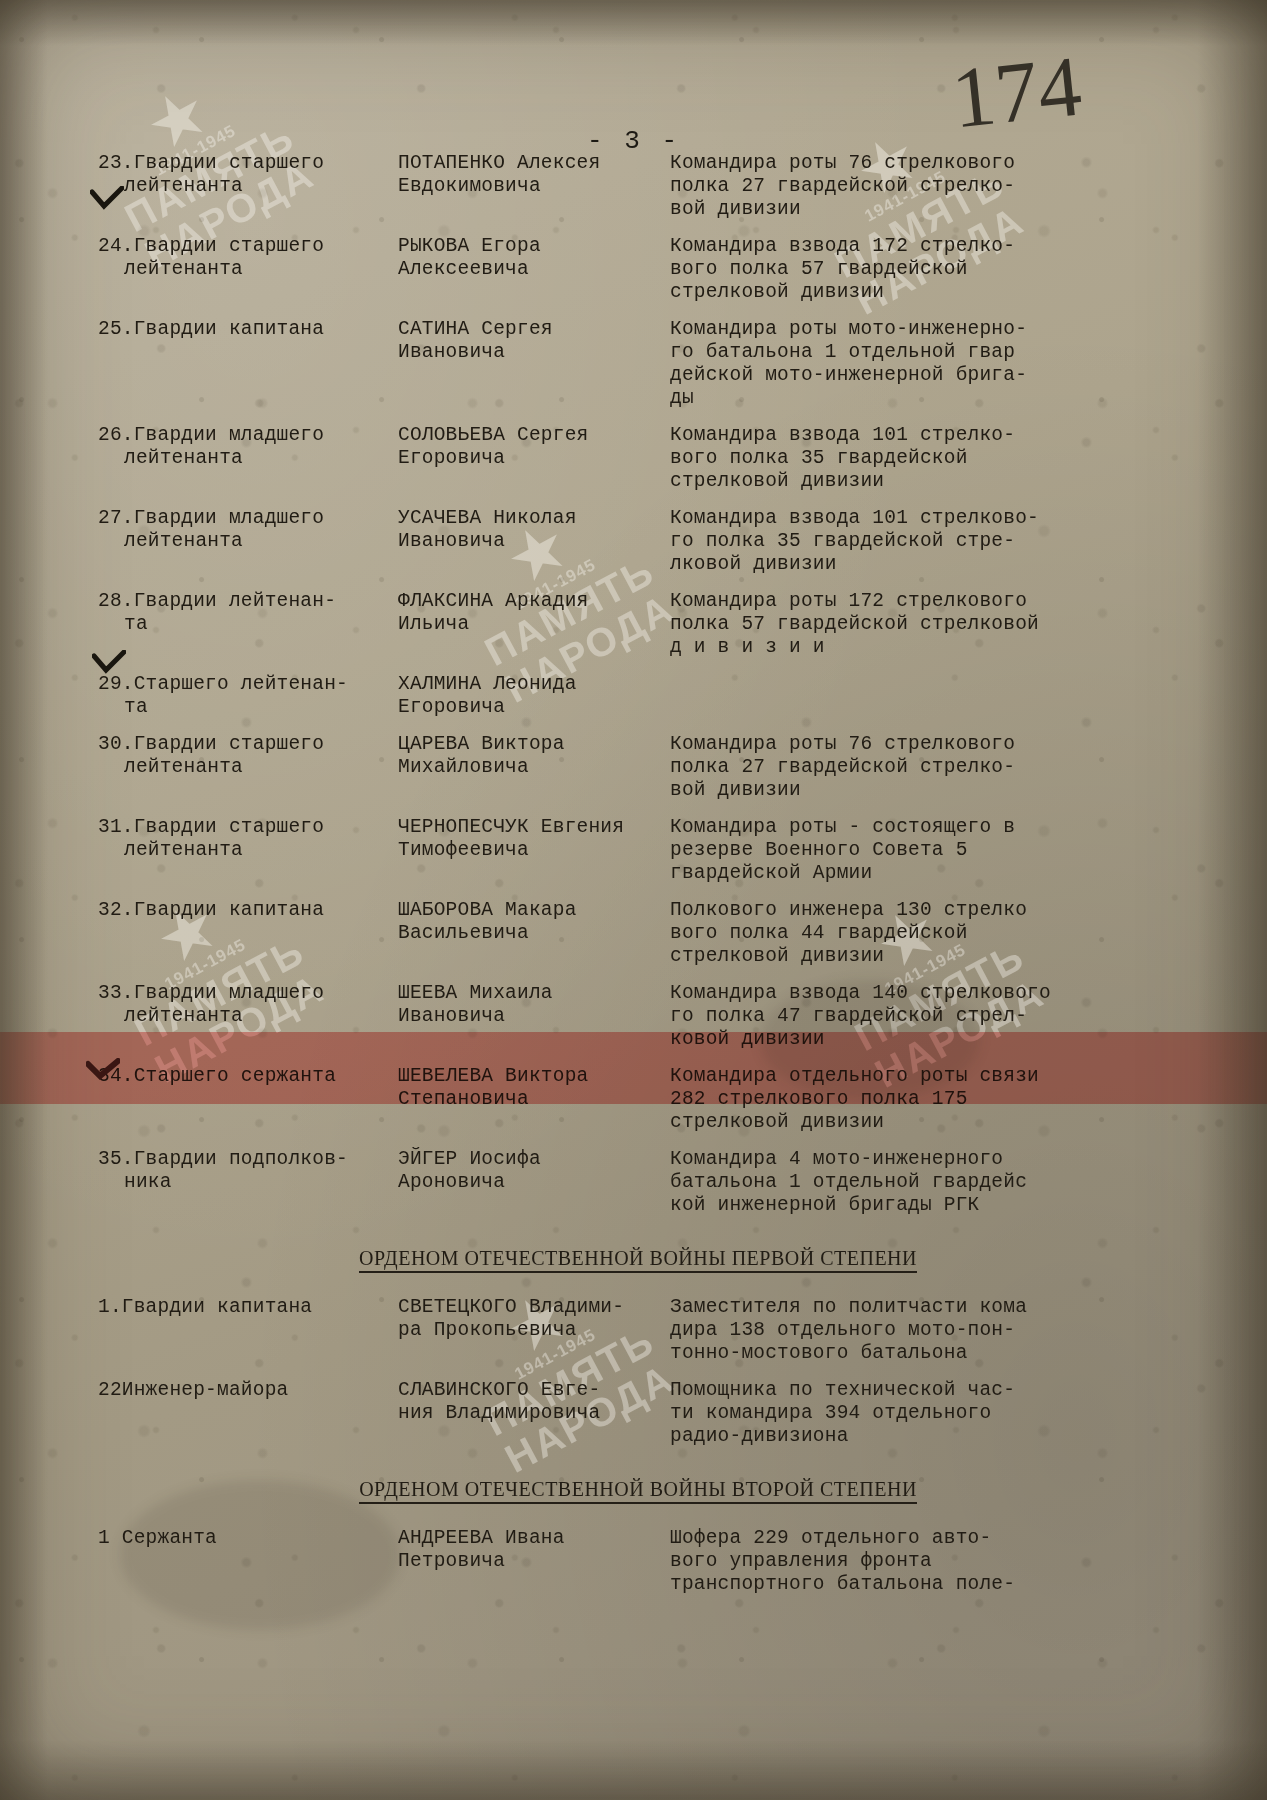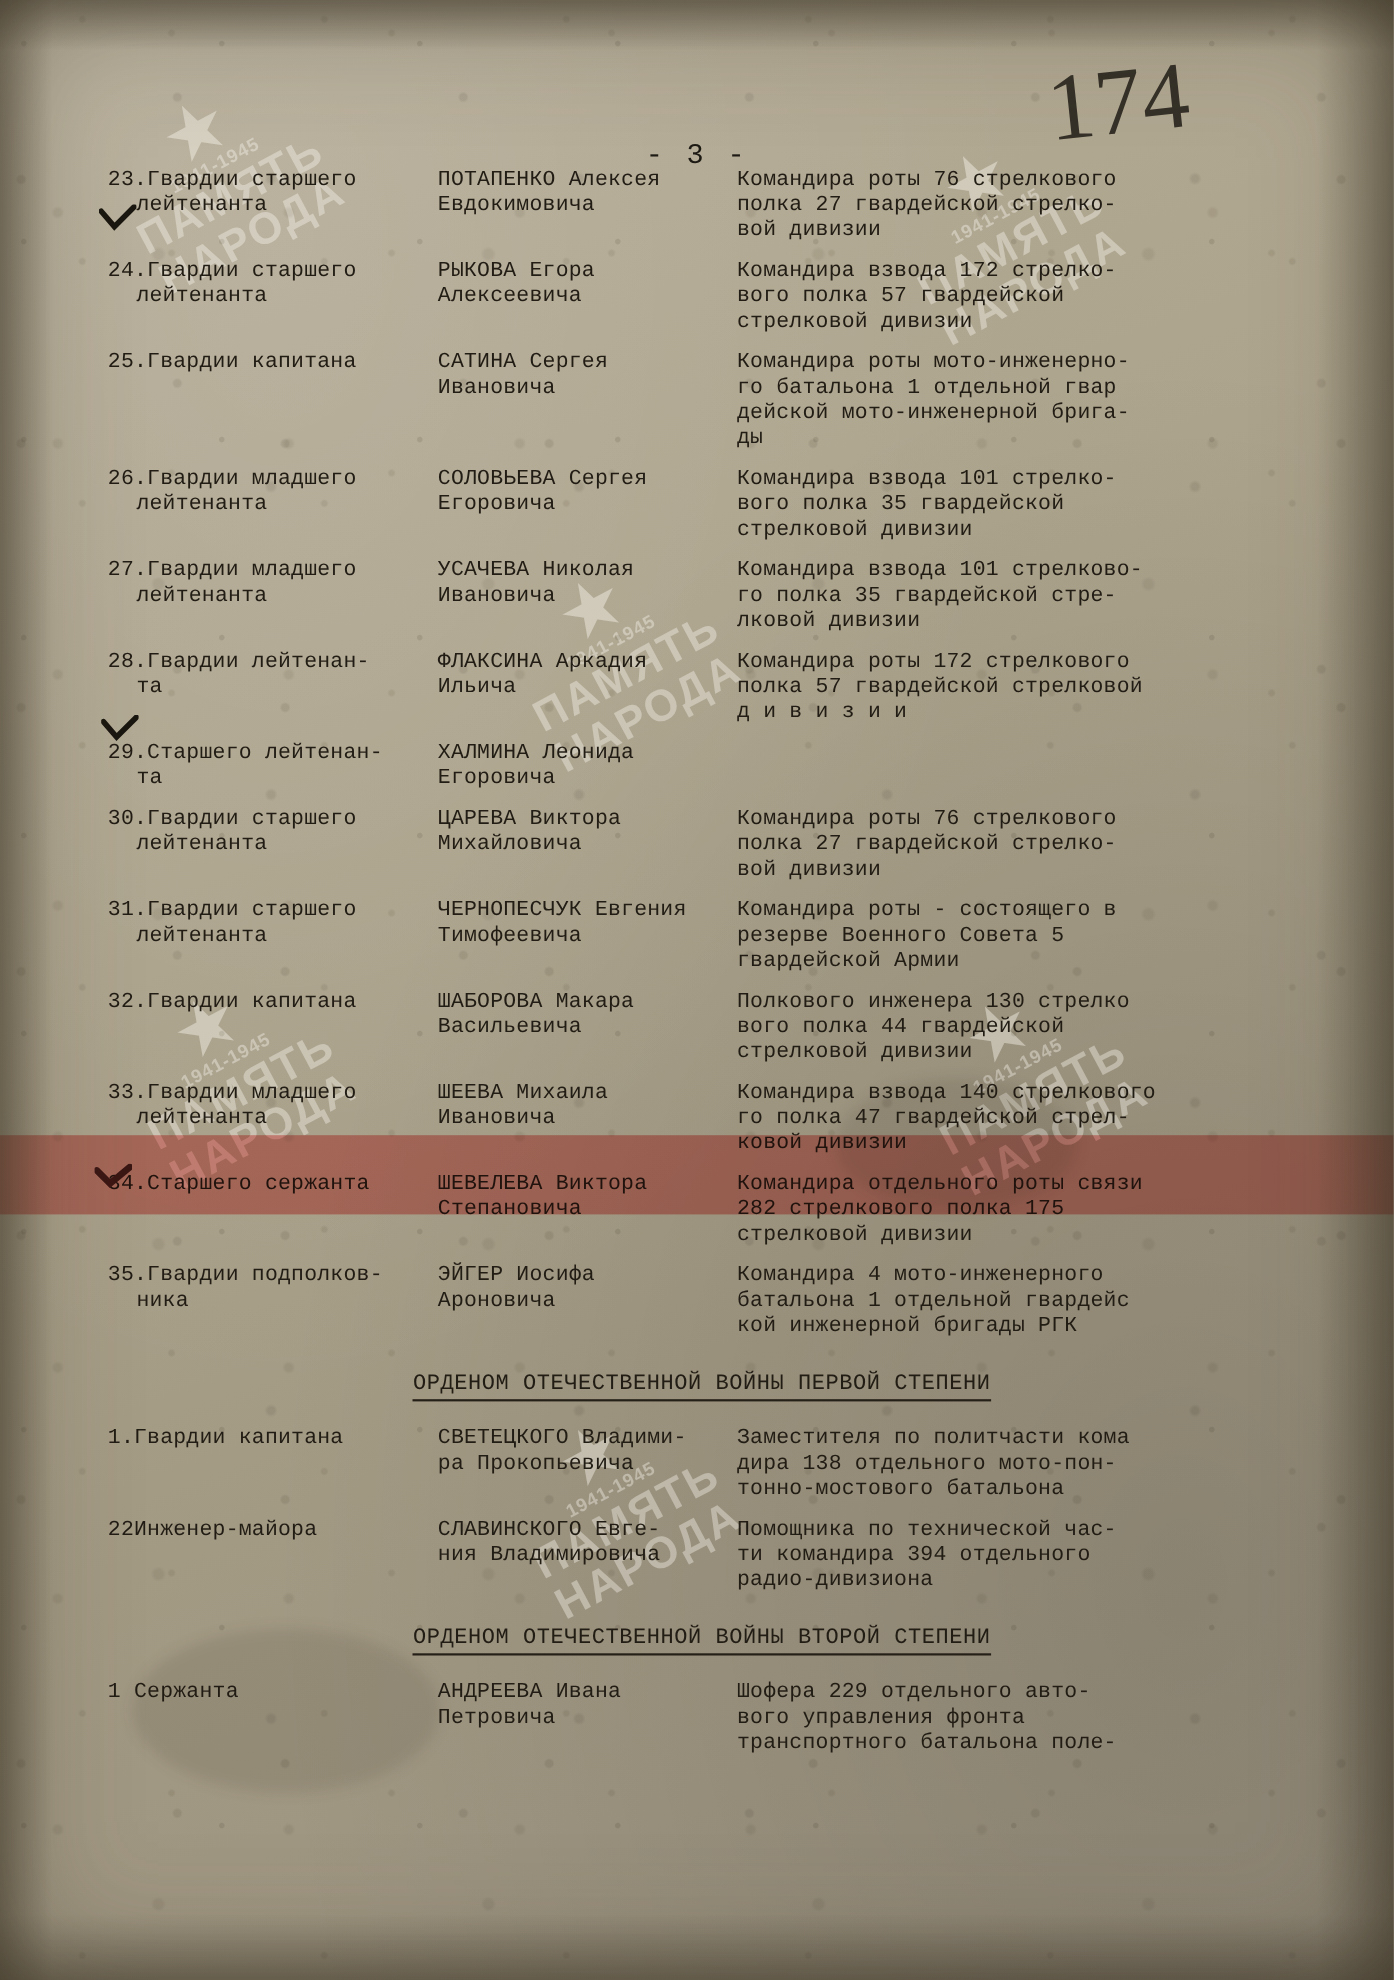--- a/index.html
+++ b/index.html
@@ -130,20 +130,21 @@
   .row .c2 { padding-right: 6px; }
   .row .c3 { }
   .row .ln { display: block; white-space: pre; }
   .indent { padding-left: 26px; }
 
   .section-title {
     text-align: center;
     font-size: 20px;
     letter-spacing: .5px;
     margin: 30px 0 26px 0;
+    font-family: Liberation Serif, serif;
   }
   .section-title span {
     border-bottom: 2px solid #241f17;
     padding-bottom: 2px;
   }
 
   
   .highlight-band {
     position: absolute;
     left: 0;

